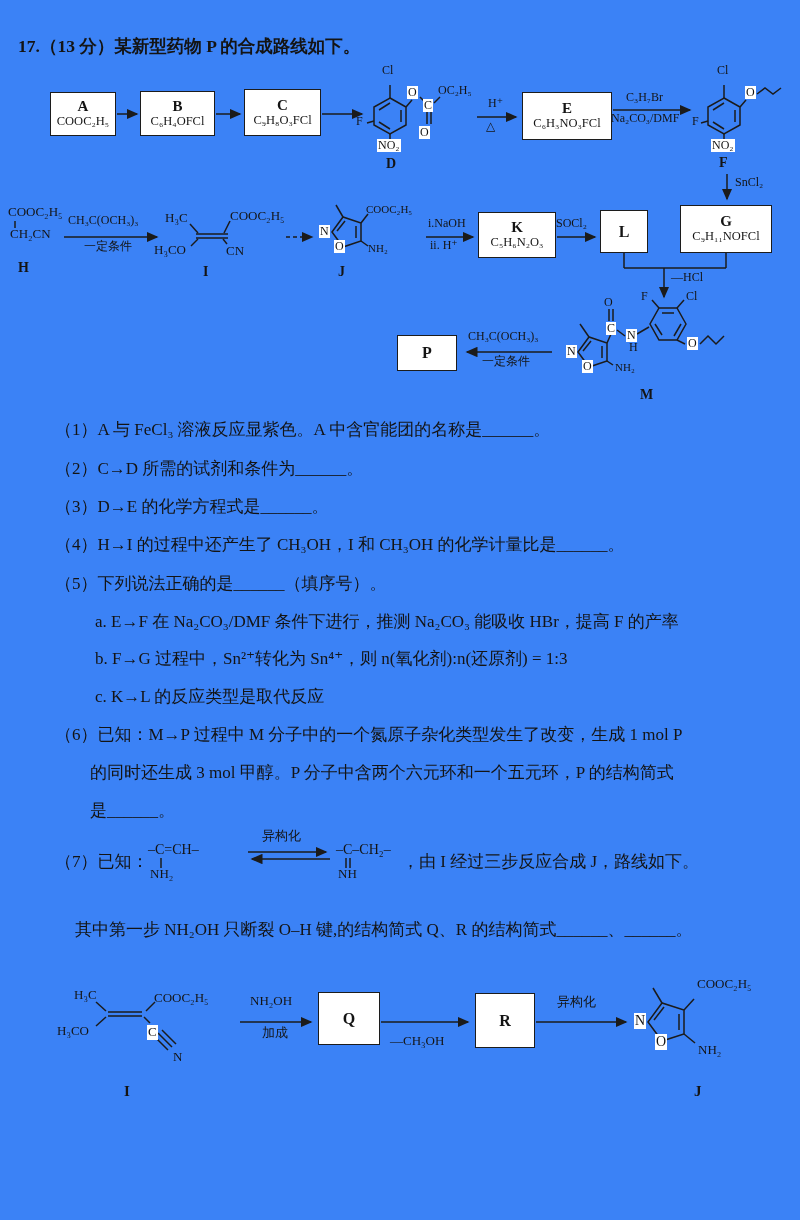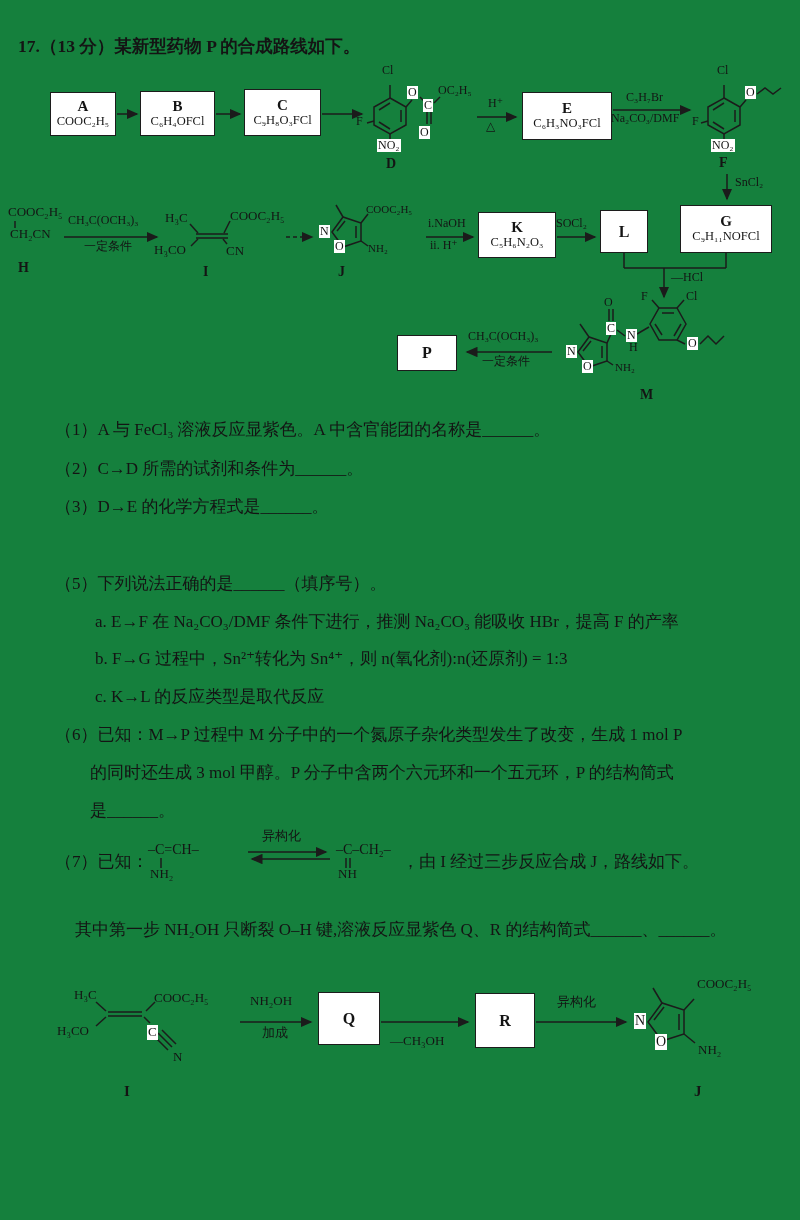--- a/index.html
+++ b/index.html
@@ -1,16 +1,16 @@
 <!DOCTYPE html>
 <html><head>
 <meta charset="utf-8">
 <style>
   html,body{margin:0;padding:0;background:#e8e8e8}
-  .page{position:relative;width:800px;height:1220px;background:#15803d;overflow:hidden;
+  .page{position:relative;width:800px;height:1220px;background:#3b82f6;overflow:hidden;
         font-family:"Liberation Serif","DejaVu Serif",serif;color:#141414}
   .title{position:absolute;left:18px;top:34px;font-size:17.5px;font-weight:bold;white-space:nowrap}
   .lbl{position:absolute;white-space:nowrap;line-height:1.12}
   .bg{background:#fff;padding:0 1px}
   .slabel{font-weight:bold;font-size:14px}
   .qline{position:absolute;white-space:nowrap;font-size:17px}
   .box{position:absolute;border:1.6px solid #1c1c1c;display:flex;flex-direction:column;
        align-items:center;justify-content:center;gap:1px;background:#fff;box-sizing:border-box}
   .box .bl{font-weight:bold;font-size:15px;line-height:1}
   .box .bf{font-size:12.5px;line-height:1.05}
@@ -232,36 +232,37 @@
   <span class="lbl" style="left:686px;top:290px;font-size:12px">Cl</span>
   <span class="lbl bg" style="left:687px;top:337px;font-size:12px">O</span>
   <span class="lbl slabel" style="left:640px;top:387px">M</span>
 
   <span class="lbl" style="left:468px;top:330px;font-size:12px">CH₃C(OCH₃)₃</span>
   <span class="lbl" style="left:482px;top:355px;font-size:12px">一定条件</span>
 
   <div class="qline" style="left:55px;top:418px">（1）A 与 FeCl₃ 溶液反应显紫色。A 中含官能团的名称是______。</div>
   <div class="qline" style="left:55px;top:457px">（2）C→D 所需的试剂和条件为______。</div>
   <div class="qline" style="left:55px;top:495px">（3）D→E 的化学方程式是______。</div>
+  <div class="qline" style="left:55px;top:533px">（4）H→I 的过程中还产生了 CH₃OH，I 和 CH₃OH 的化学计量比是______。</div>
   <div class="qline" style="left:55px;top:572px">（5）下列说法正确的是______（填序号）。</div>
   <div class="qline" style="left:95px;top:610px">a. E→F 在 Na₂CO₃/DMF 条件下进行，推测 Na₂CO₃ 能吸收 HBr，提高 F 的产率</div>
   <div class="qline" style="left:95px;top:647px">b. F→G 过程中，Sn²⁺转化为 Sn⁴⁺，则 n(氧化剂):n(还原剂) = 1:3</div>
   <div class="qline" style="left:95px;top:685px">c. K→L 的反应类型是取代反应</div>
   <div class="qline" style="left:55px;top:723px">（6）已知：M→P 过程中 M 分子中的一个氮原子杂化类型发生了改变，生成 1 mol P</div>
   <div class="qline" style="left:90px;top:761px">的同时还生成 3 mol 甲醇。P 分子中含两个六元环和一个五元环，P 的结构简式</div>
   <div class="qline" style="left:90px;top:799px">是______。</div>
 
   <div class="qline" style="left:55px;top:850px">（7）已知：</div>
   <span class="lbl" style="left:148px;top:842px;font-size:14px">–C=CH–</span>
   <span class="lbl" style="left:150px;top:867px;font-size:13px">NH₂</span>
   <span class="lbl" style="left:262px;top:829px;font-size:13px">异构化</span>
   <span class="lbl" style="left:336px;top:842px;font-size:14px">–C–CH₂–</span>
   <span class="lbl" style="left:338px;top:867px;font-size:13px">NH</span>
   <div class="qline" style="left:402px;top:850px">，由 I 经过三步反应合成 J，路线如下。</div>
-  <div class="qline" style="left:75px;top:918px">其中第一步 NH₂OH 只断裂 O–H 键,溶液反应显紫色 Q、R 的结构简式______、______。</div>
+  <div class="qline" style="left:75px;top:918px">其中第一步 NH₂OH 只断裂 O–H 键,的结构简式 Q、R 的结构简式______、______。</div>
 
   <span class="lbl" style="left:74px;top:988px;font-size:13px">H₃C</span>
   <span class="lbl" style="left:154px;top:991px;font-size:13px">COOC₂H₅</span>
   <span class="lbl" style="left:57px;top:1024px;font-size:13px">H₃CO</span>
   <span class="lbl bg" style="left:147px;top:1025px;font-size:13px">C</span>
   <span class="lbl" style="left:173px;top:1050px;font-size:13px">N</span>
   <span class="lbl slabel" style="left:124px;top:1083px;font-size:15px">I</span>
 
   <span class="lbl" style="left:250px;top:994px;font-size:13px">NH₂OH</span>
   <span class="lbl" style="left:262px;top:1026px;font-size:13px">加成</span>

